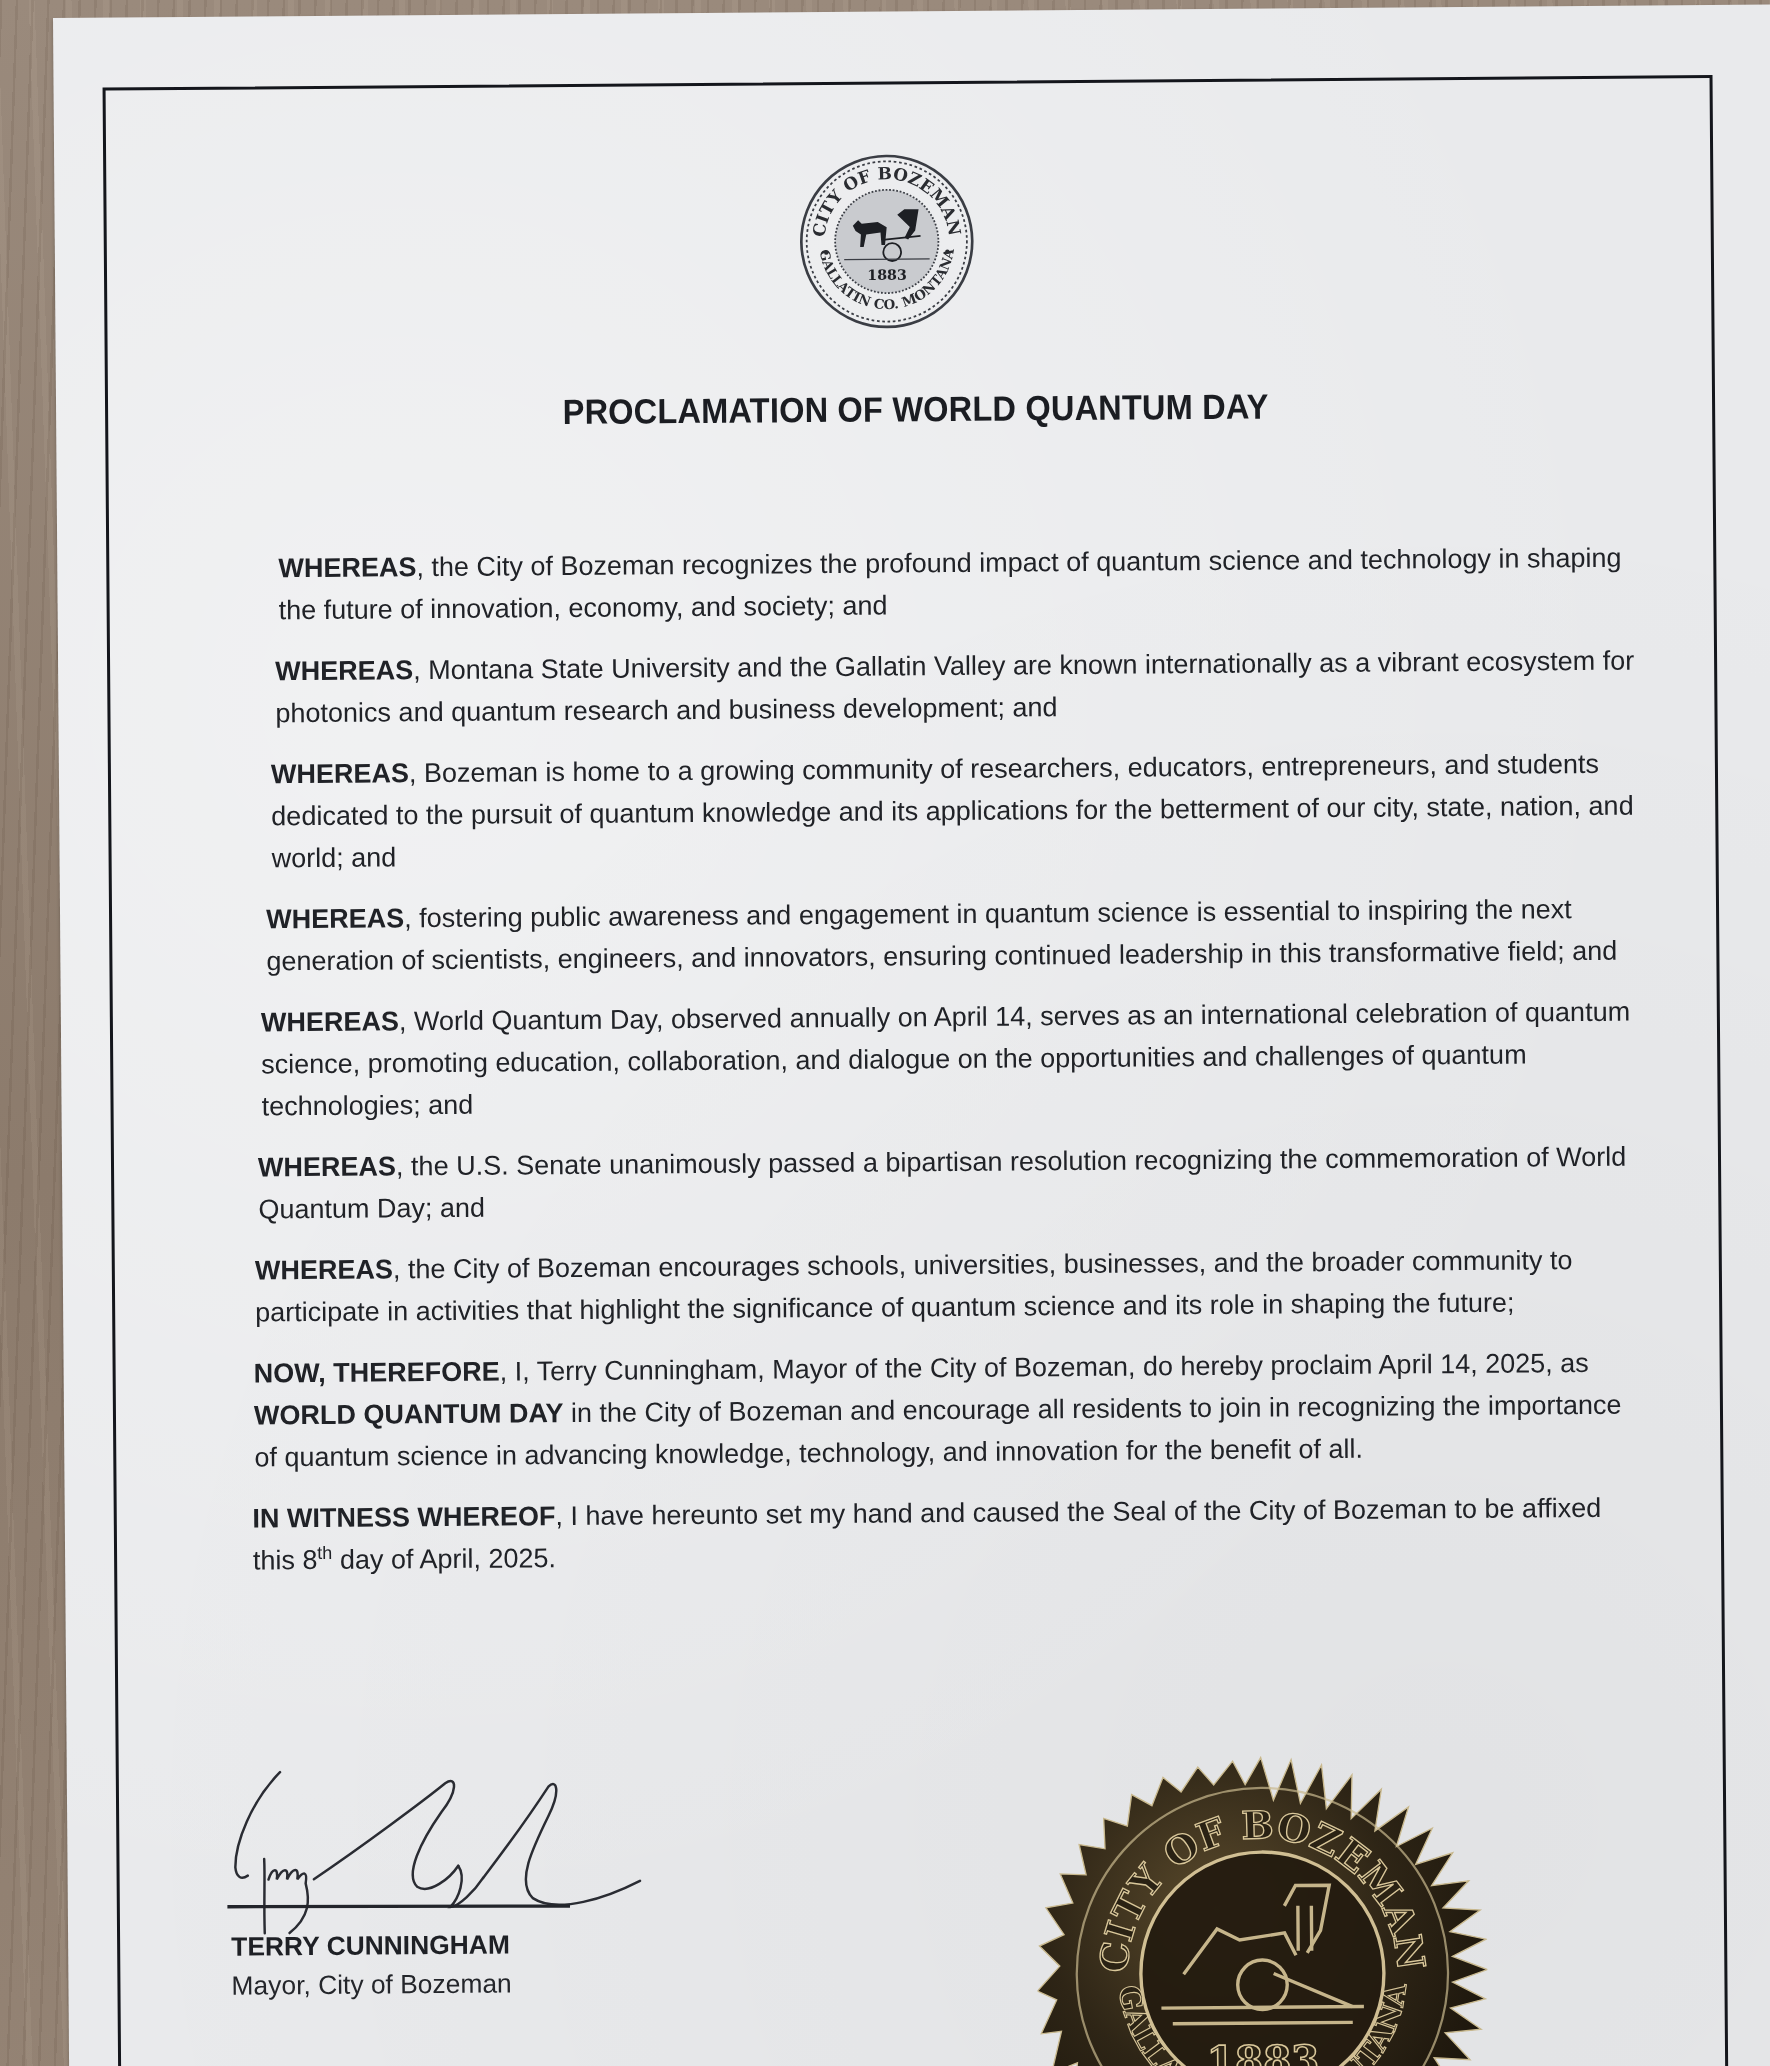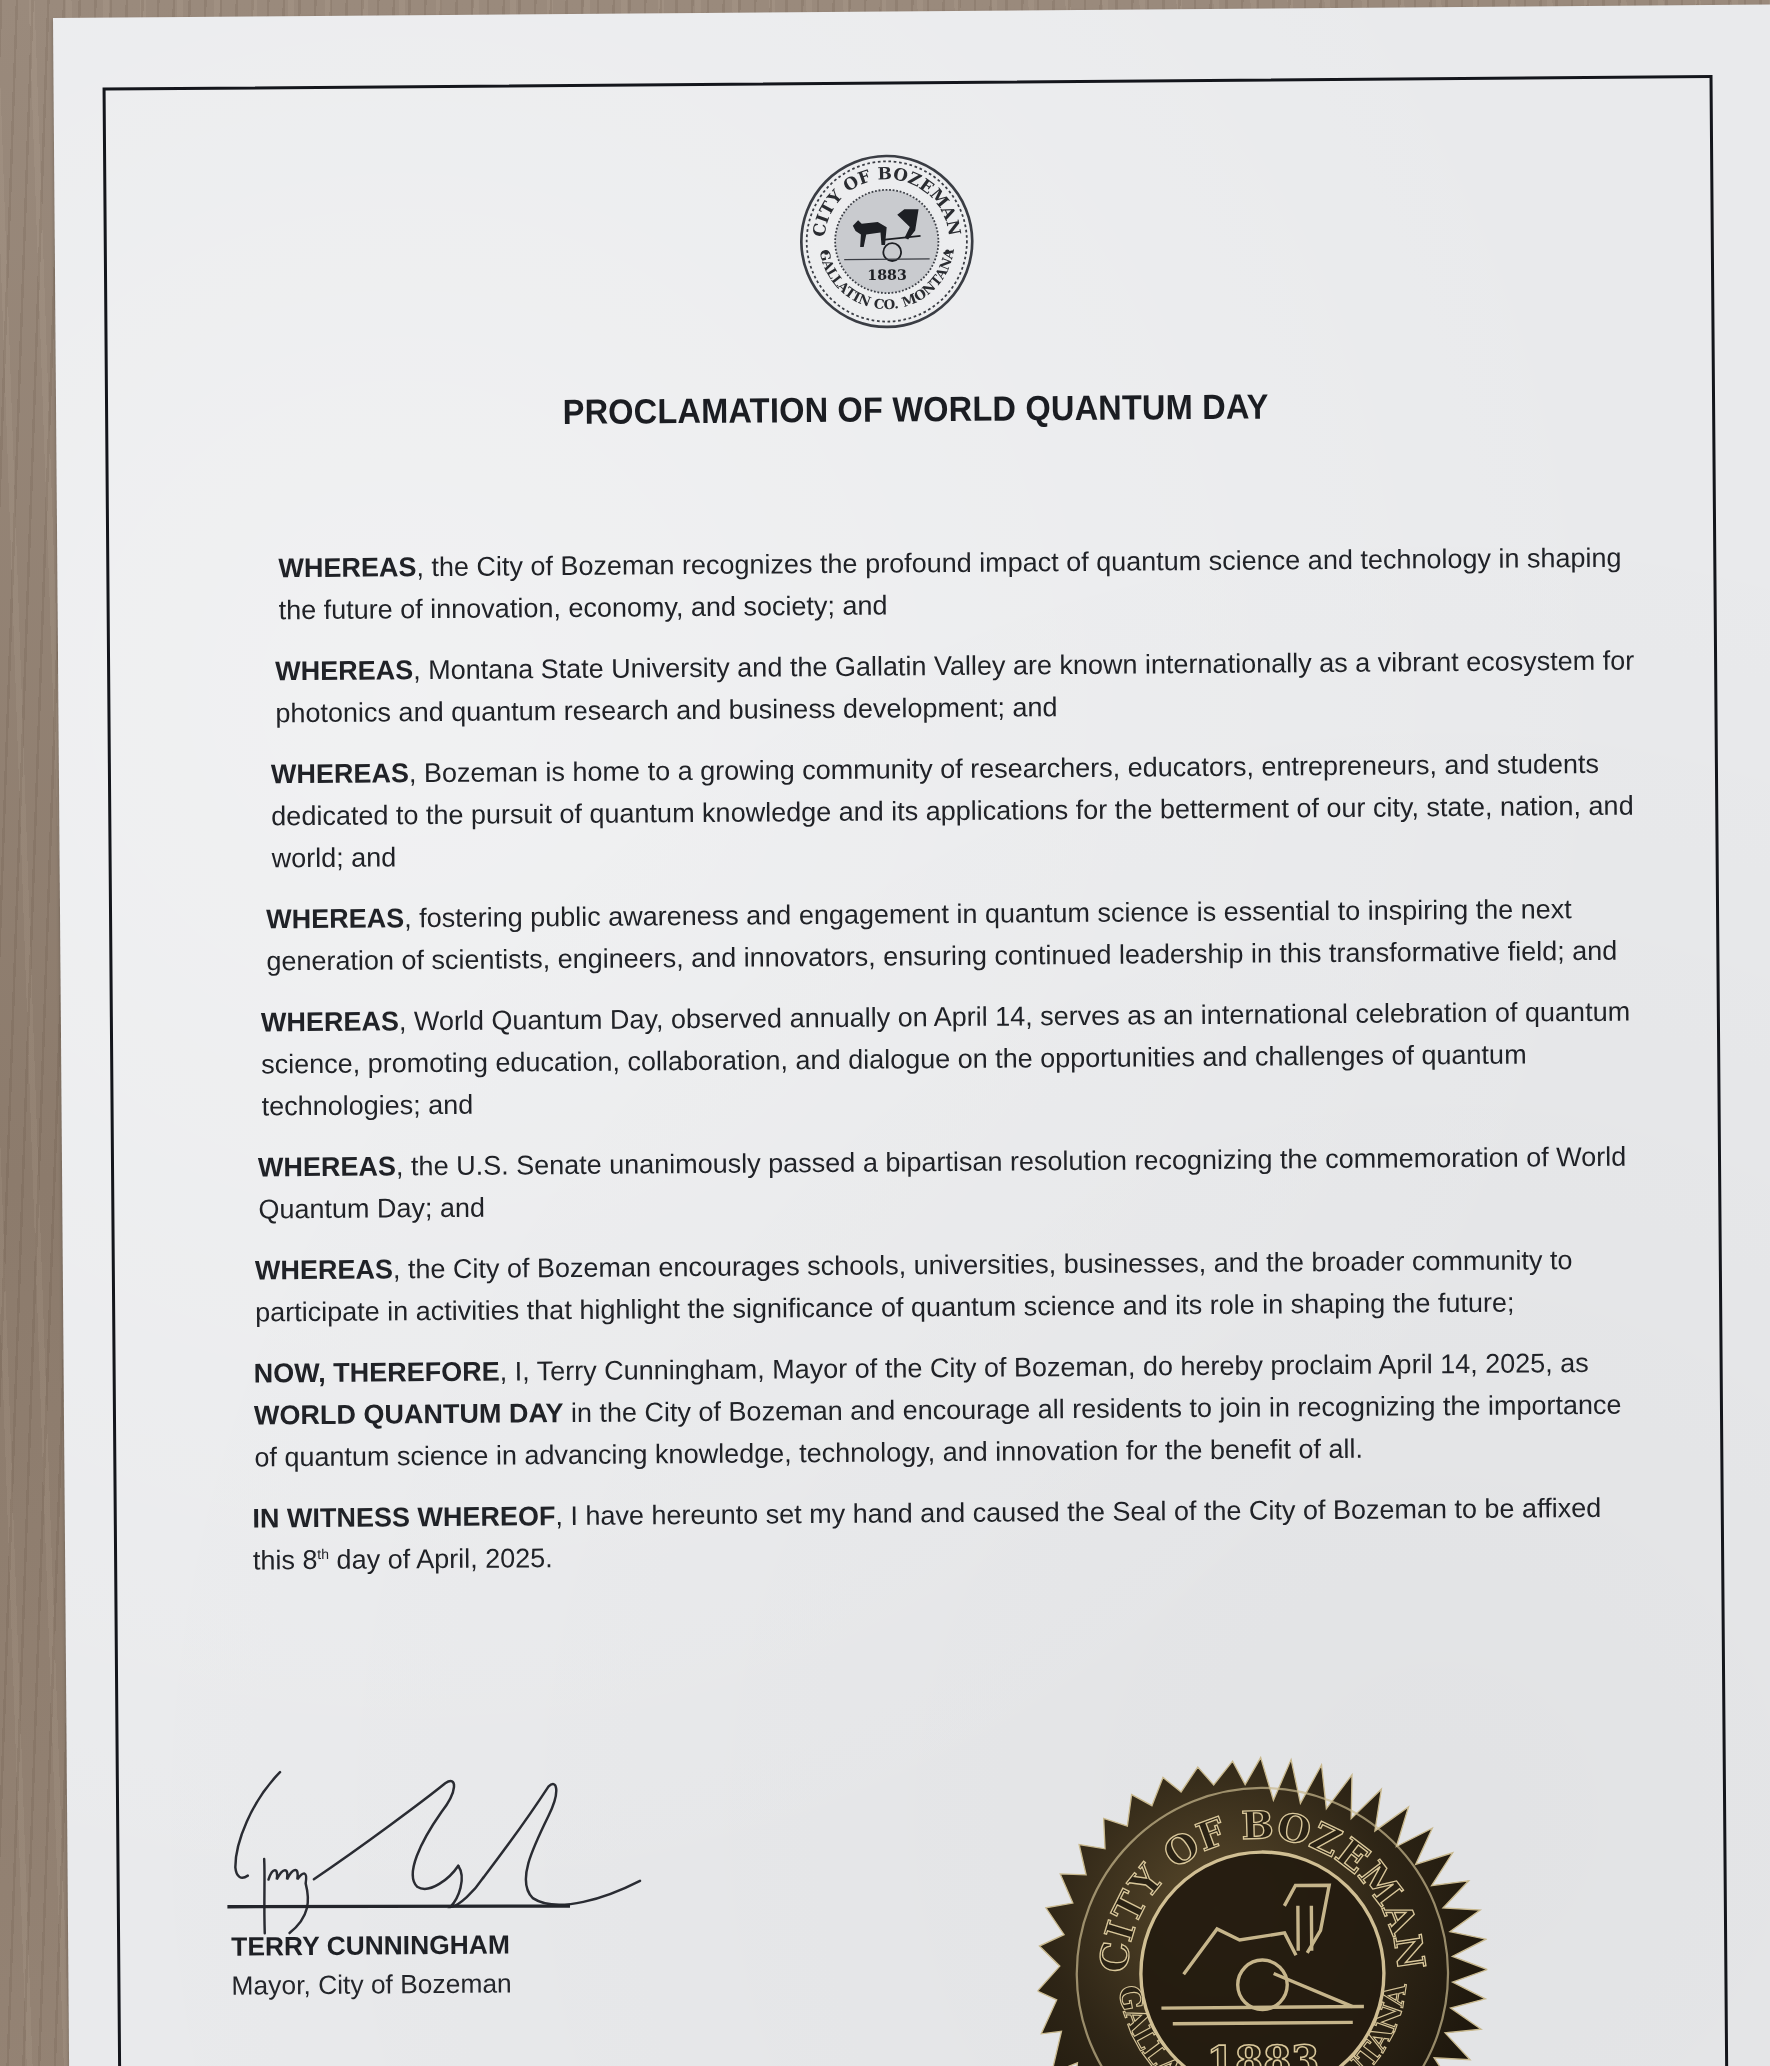--- a/index.html
+++ b/index.html
@@ -34,21 +34,21 @@
       font-weight: bold; font-size: 35px; letter-spacing: 0.2px; color: #1b1d22;
       transform: scaleX(0.93);
     }
     .body-text {
       position: absolute; left: 167px; top: 531px; width: 1413px;
       font-family: "Liberation Sans", "DejaVu Sans", sans-serif;
       font-size: 27px; line-height: 42px; color: #202227;
     }
     .para { margin: 0 0 19px 0; }
     .para .lead { font-weight: bold; }
-    .para sup { font-size: 14px; line-height: 0; }
+    .para sup { font-size: 18px; line-height: 0; }
     .para .em { font-weight: bold; }
     .sig-block {
       position: absolute; left: 159px; top: 1727px; width: 620px; height: 264px;
     }
     .sig-svg { position: absolute; left: 0; top: 0; }
     .sig-name {
       position: absolute; left: 4.1px; top: 188px; font-weight: bold; font-size: 26.4px; color: #1e2025;
     }
     .sig-title {
       position: absolute; left: 4.1px; top: 227px; font-size: 26.4px; color: #24262b;

